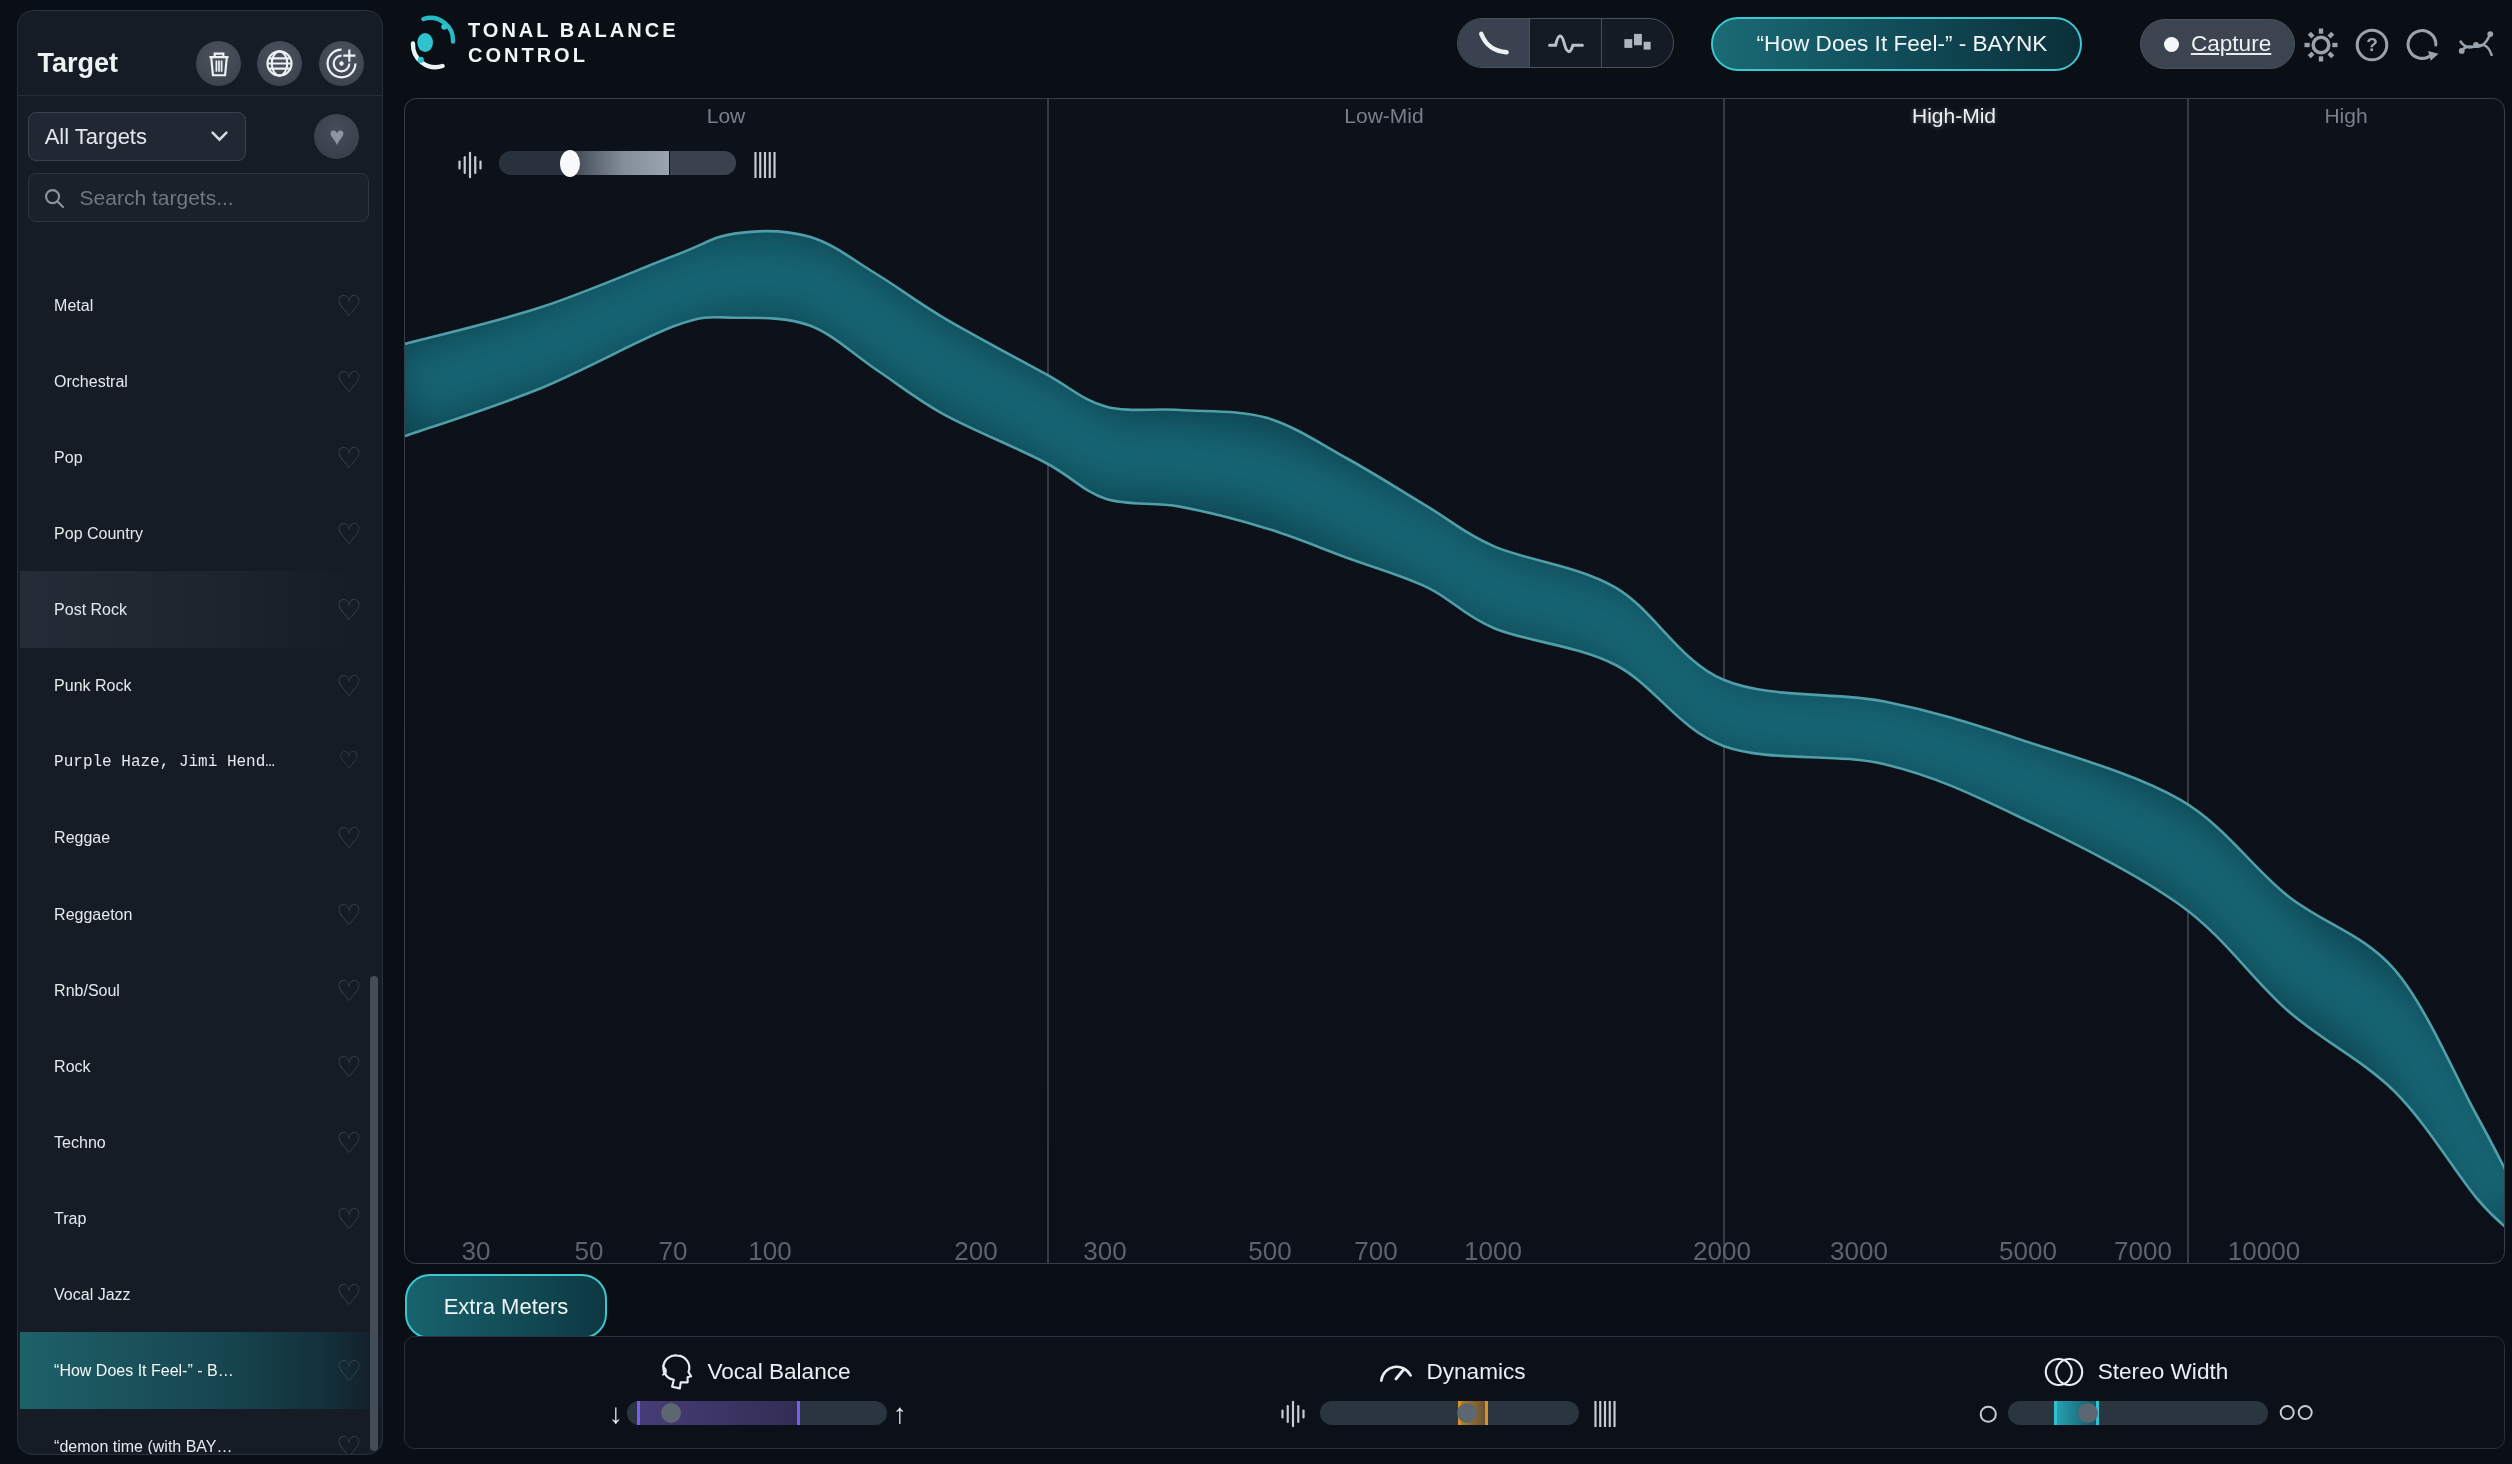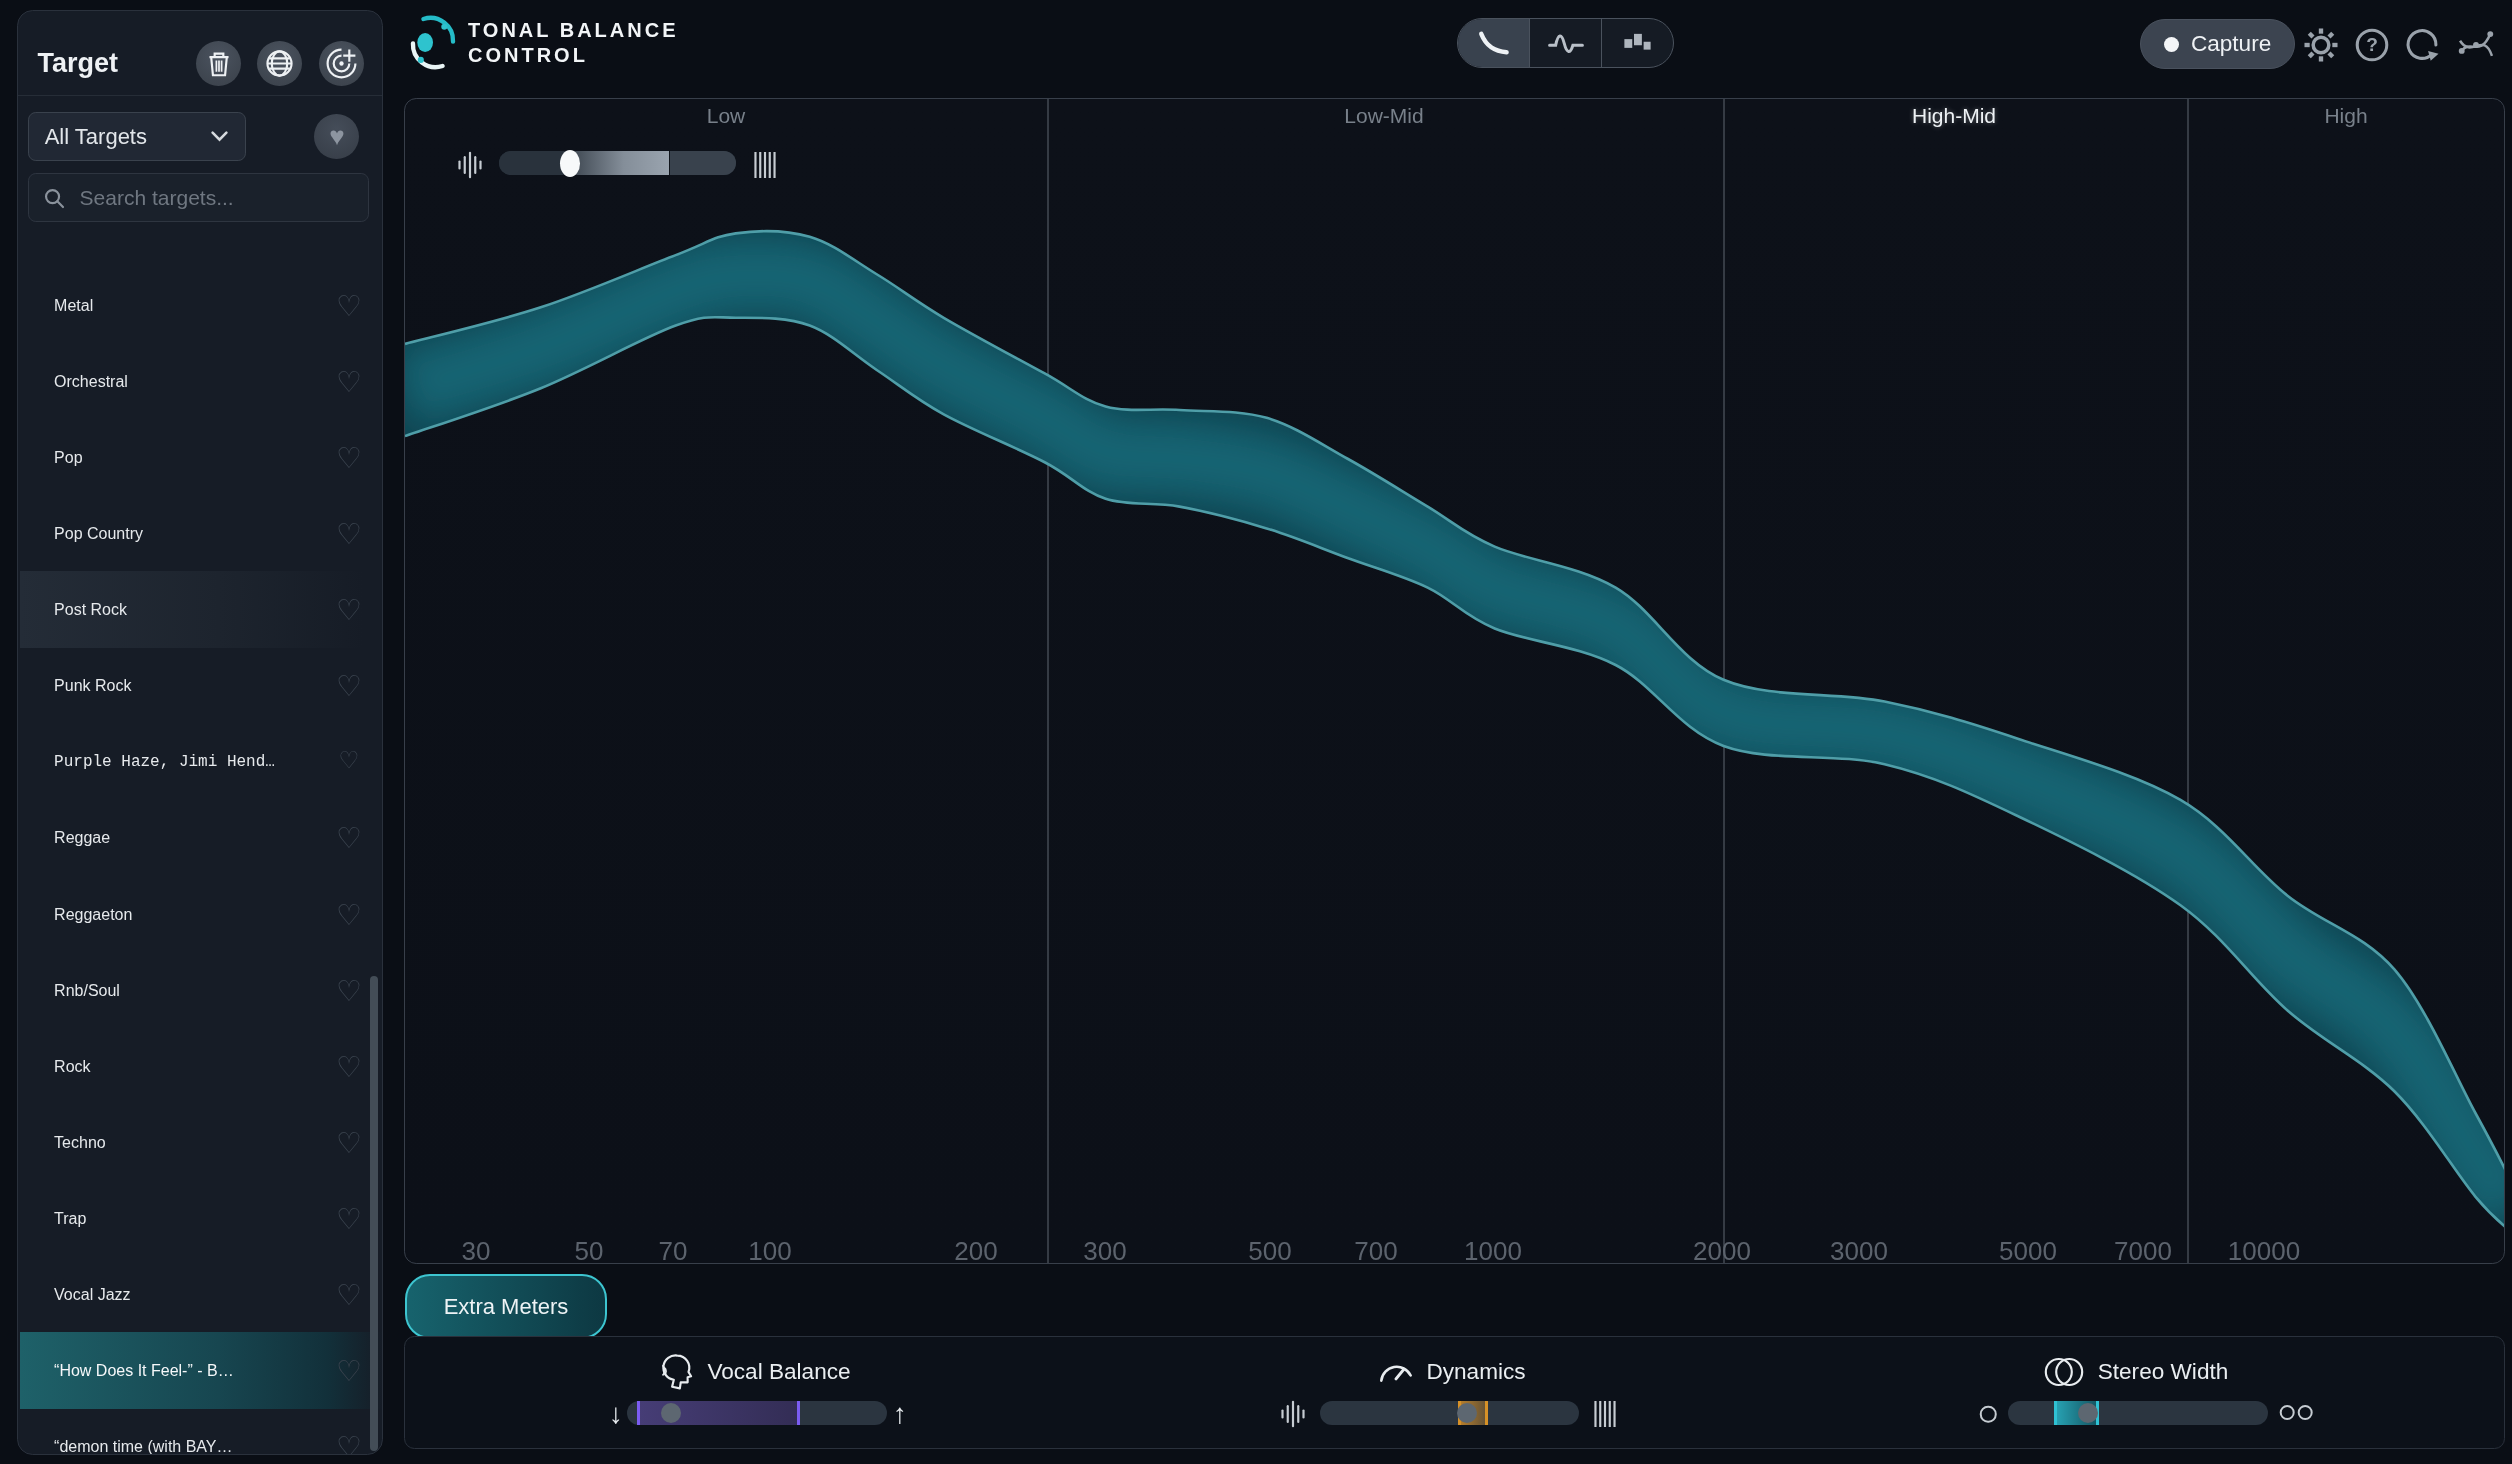--- a/index.html
+++ b/index.html
@@ -15,21 +15,21 @@
   .seg-control{position:absolute;left:1457px;top:18.3px;width:217px;height:50px;
       border:1.7px solid #4a525d;border-radius:25px;background:#151b24;display:flex;overflow:hidden;}
   .seg{flex:1;display:flex;align-items:center;justify-content:center;border-right:1.7px solid #4a525d;}
   .seg:last-child{border-right:none;}
   .seg.sel{background:#39424e;}
   .target-pill{position:absolute;left:1711px;top:16.5px;width:371px;height:54px;border-radius:27px;
       border:2.6px solid #3fc6d1;background:linear-gradient(90deg,#1a6a75 0%,#11505c 45%,#0b2f39 100%);
       display:flex;align-items:center;gap:21px;padding:0 22.6px;}
   .target-pill .lbl{font-size:22.6px;color:#f0f4f6;white-space:nowrap;margin:0 auto;padding-right:15.7px;}
   .capture-btn{position:absolute;left:2140px;top:19px;width:155px;height:50px;border-radius:25px;
-      background:#3c4450;border:0.9px solid #49515d;display:flex;align-items:center;justify-content:center;gap:12.2px;}
+      background:#3c4450;border:0.9px solid #49515d;display:flex;align-items:center;justify-content:center;gap:12.2px;text-decoration:underline;}
   .capture-btn .dot{width:15px;height:15px;border-radius:50%;background:#f4f6f8;}
   .capture-btn .lbl{font-size:22.6px;color:#eef1f4;}
   .tb-icon{position:absolute;top:23.5px;width:42px;height:42px;display:flex;align-items:center;justify-content:center;}
 
   
   .sidebar{position:absolute;left:17.4px;top:10.4px;width:366px;height:1445px;
       background:#161c26;border:1.7px solid #2a313c;border-radius:15.7px;overflow:hidden;}
   .sb-header{position:relative;height:85px;border-bottom:1.7px solid #262d37;}
   .sb-title{position:absolute;left:19px;top:37px;transform:translateY(-50%);
       font-size:27px;font-weight:bold;color:#eef1f4;top:52px;}
@@ -121,20 +121,29 @@
       </div>
       <div class="seg">
         <svg width="35" height="35" viewBox="0 0 40 40">
           <rect x="5" y="15" width="9" height="10" fill="#aeb5bd"></rect>
           <rect x="16" y="9" width="9" height="13" fill="#aeb5bd"></rect>
           <rect x="27" y="18" width="8" height="9" fill="#aeb5bd"></rect>
         </svg>
       </div>
     </div>
 
+    <div class="target-pill">
+      <svg width="37" height="37" viewBox="0 0 42 42">
+        <circle cx="21" cy="21" r="18" fill="none" stroke="#f2f6f7" stroke-width="2.5"></circle>
+        <circle cx="21" cy="21" r="12.5" fill="none" stroke="#f2f6f7" stroke-width="2.5"></circle>
+        <circle cx="21" cy="21" r="7" fill="none" stroke="#f2f6f7" stroke-width="2.5"></circle>
+        <circle cx="21" cy="21" r="2.5" fill="#f2f6f7"></circle>
+      </svg>
+      <span class="lbl">“How Does It Feel-” - BAYNK</span>
+    </div>
 
     <div class="capture-btn">
       <span class="dot"></span>
       <span class="lbl">Capture</span>
     </div>
 
     <div class="tb-icon" style="left:2300px">
       <svg width="40" height="40" viewBox="0 0 46 46">
         <g stroke="#9aa2ab" stroke-width="4" fill="none">
           <circle cx="23" cy="23" r="9"></circle>

